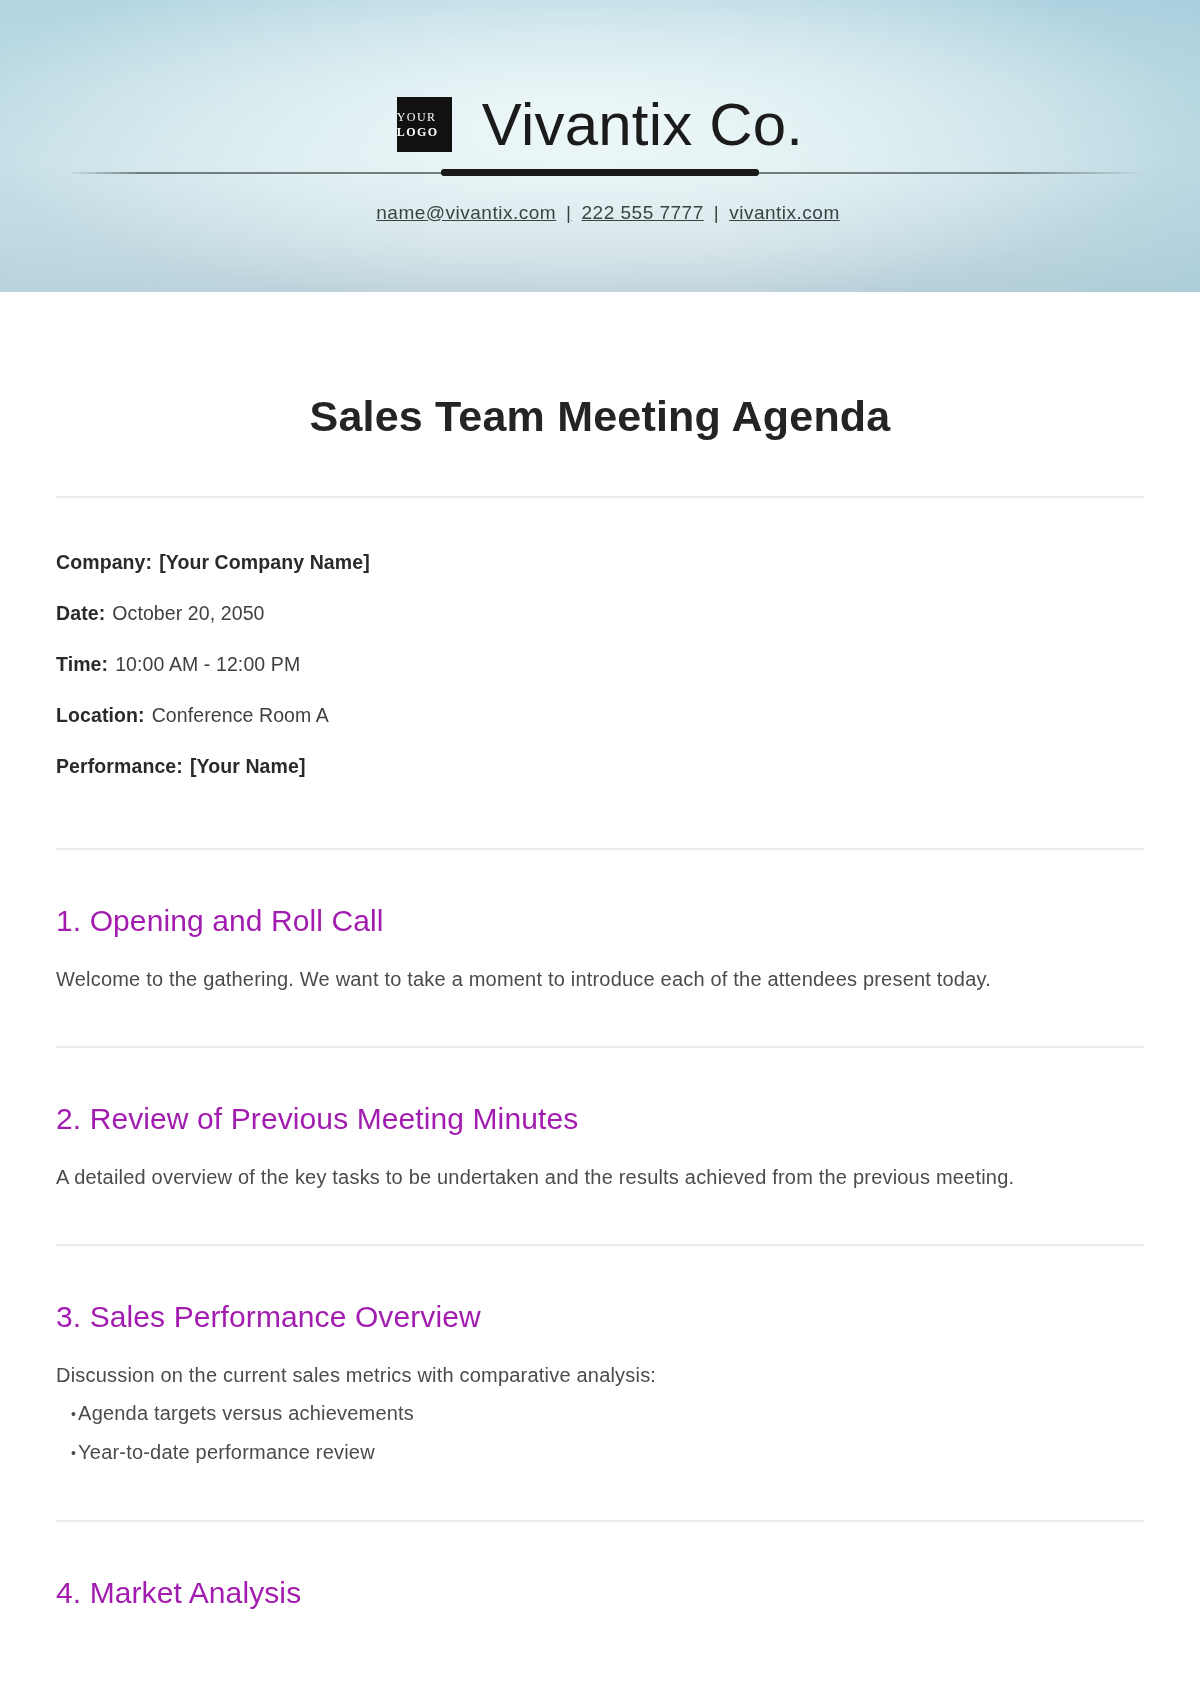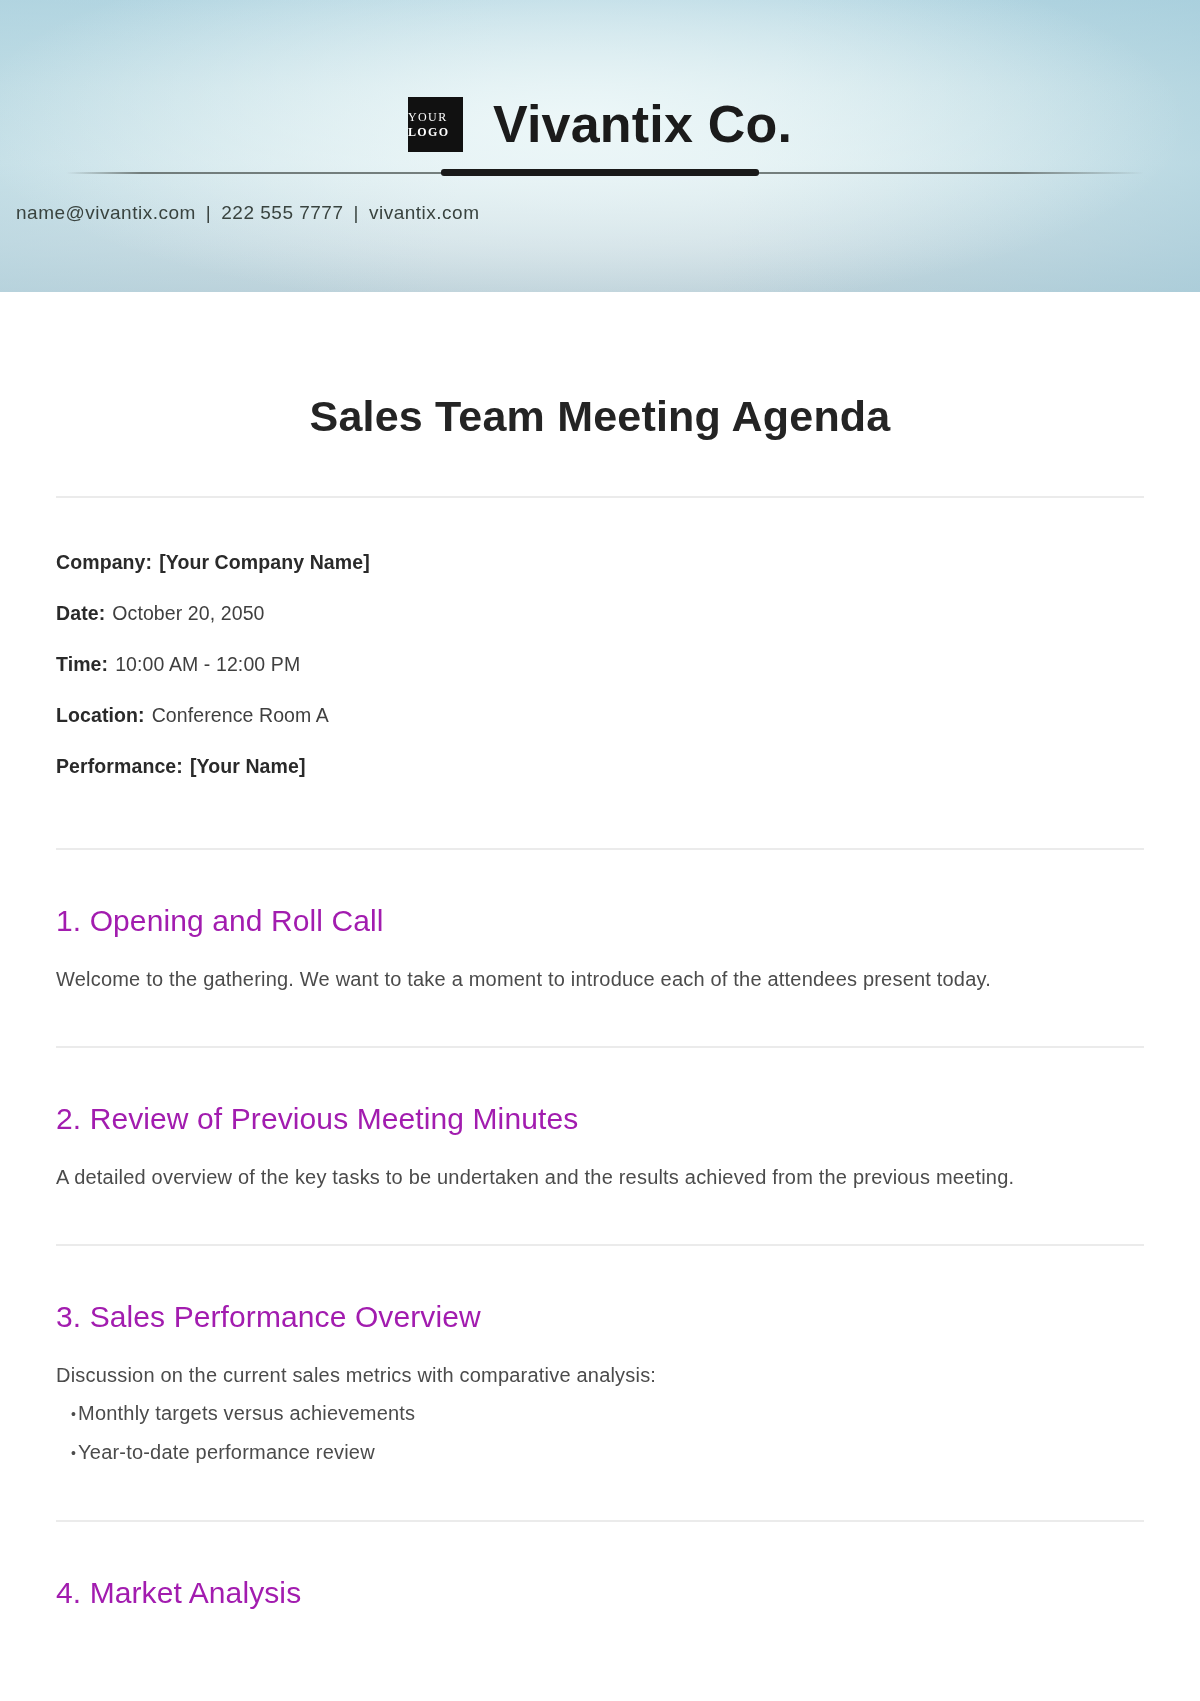--- a/index.html
+++ b/index.html
@@ -36,22 +36,22 @@
     font-family: "Liberation Serif", serif;
     color: #ffffff;
     font-size: 12px;
     letter-spacing: 1.4px;
     line-height: 1.25;
     text-align: center;
   }
   .logo .l1 { font-weight: 400; }
   .logo .l2 { font-weight: 700; }
   .brand-name {
-    font-size: 52px;
-    font-weight: 700;
+    font-size: 60px;
+    font-weight: 400;
     color: #1b1b1b;
     letter-spacing: 0.2px;
     line-height: 55px;
     text-align: center;
   }
   .hero-rule {
     position: absolute;
     top: 172px; left: 66px; right: 56px; height: 2px;
     background: linear-gradient(to right,
       rgba(96,106,104,0) 0%, rgba(96,106,104,0.85) 7%,
@@ -60,23 +60,25 @@
   .hero-bar {
     position: absolute;
     top: 169px; left: 50%; transform: translateX(-50%);
     width: 318px; height: 7px;
     background: #191919;
     border-radius: 3px;
   }
   .contact {
     position: absolute;
     top: 202px; left: 16px; right: 0;
+    text-align: center;
     font-size: 19px;
     letter-spacing: 0.5px;
     color: #39433f;
+    text-decoration: underline;
   }
   .contact .sep { margin: 0 10px; }
 
   
   .content { padding: 0 56px; }
   .doc-title {
     margin: 100px 0 0;
     text-align: center;
     font-size: 43px;
     line-height: 48px;
@@ -172,21 +174,21 @@
       <h2 class="sec-h">2. Review of Previous Meeting Minutes</h2>
       <p class="sec-p">A detailed overview of the key tasks to be undertaken and the results achieved from the previous meeting.</p>
     </section>
 
     <div class="rule"></div>
 
     <section>
       <h2 class="sec-h">3. Sales Performance Overview</h2>
       <p class="sec-p">Discussion on the current sales metrics with comparative analysis:</p>
       <ul class="bullets">
-        <li class="bullet-item"><span class="bullet-dot">•</span><span>Monthly targets versus achievements</span></li>
+        <li class="bullet-item"><span class="bullet-dot">•</span><span>Agenda targets versus achievements</span></li>
         <li class="bullet-item"><span class="bullet-dot">•</span><span>Year-to-date performance review</span></li>
       </ul>
     </section>
 
     <div class="rule"></div>
 
     <section>
       <h2 class="sec-h">4. Market Analysis</h2>
     </section>
 

